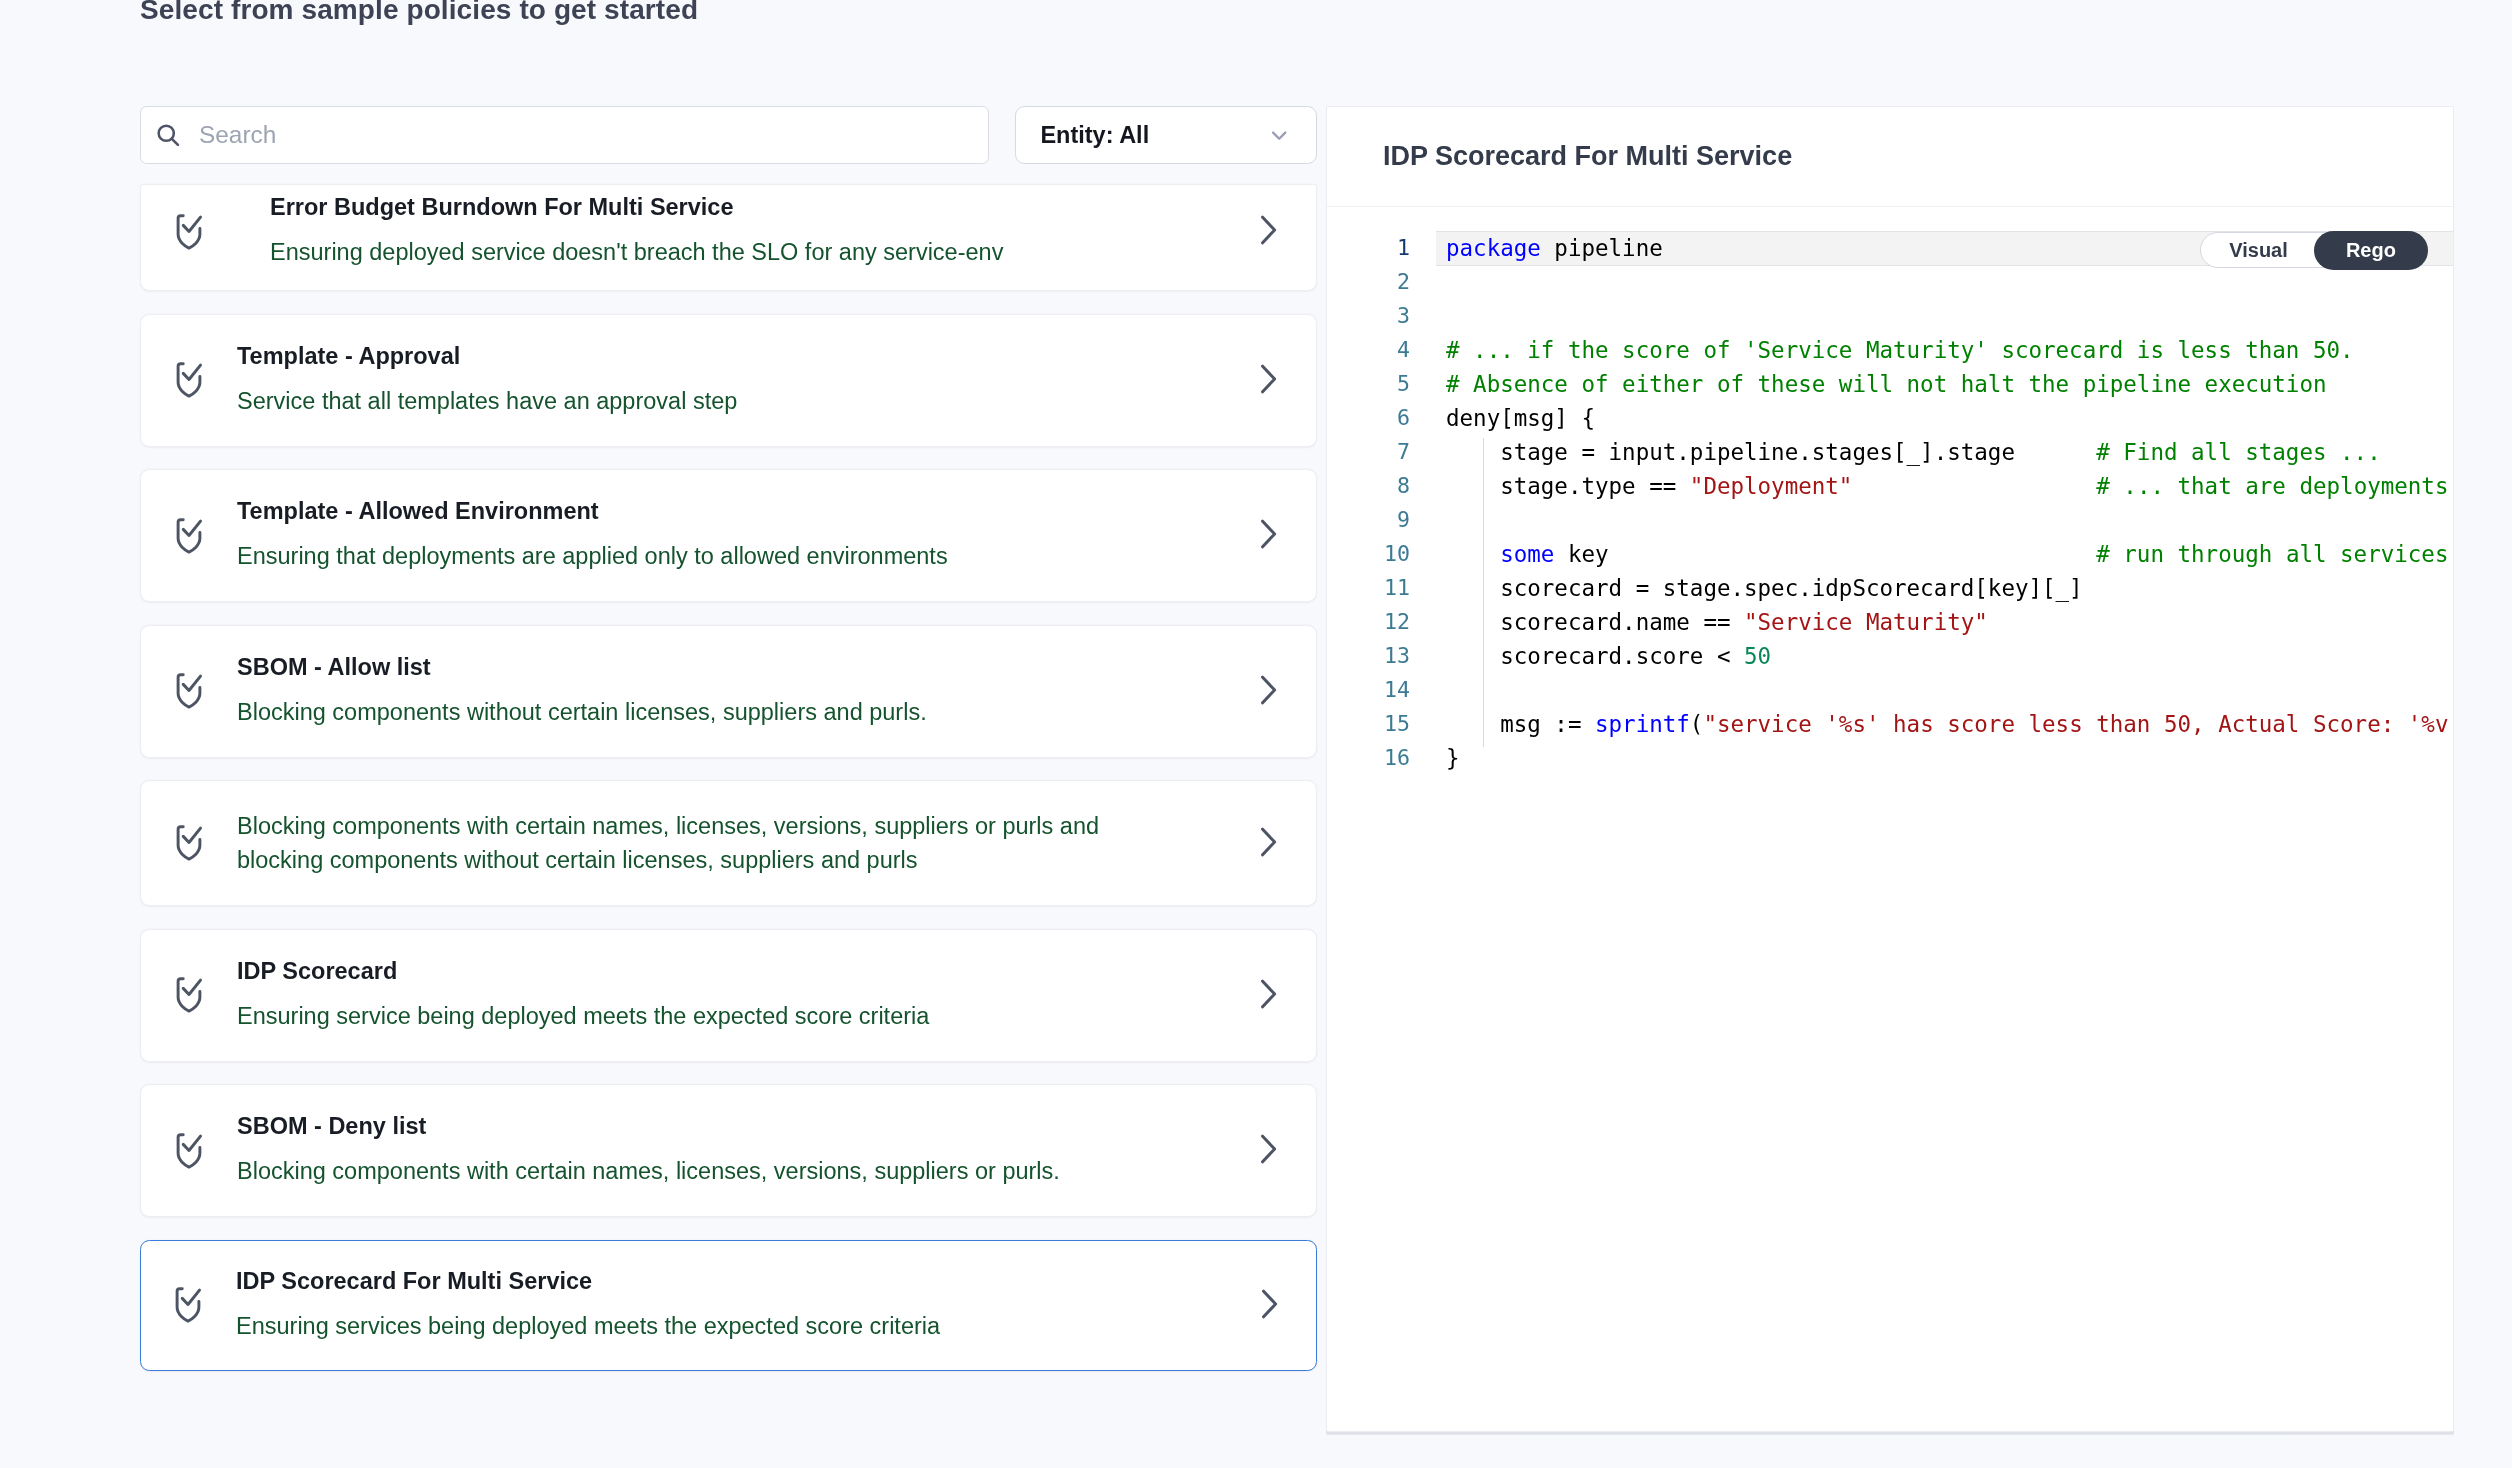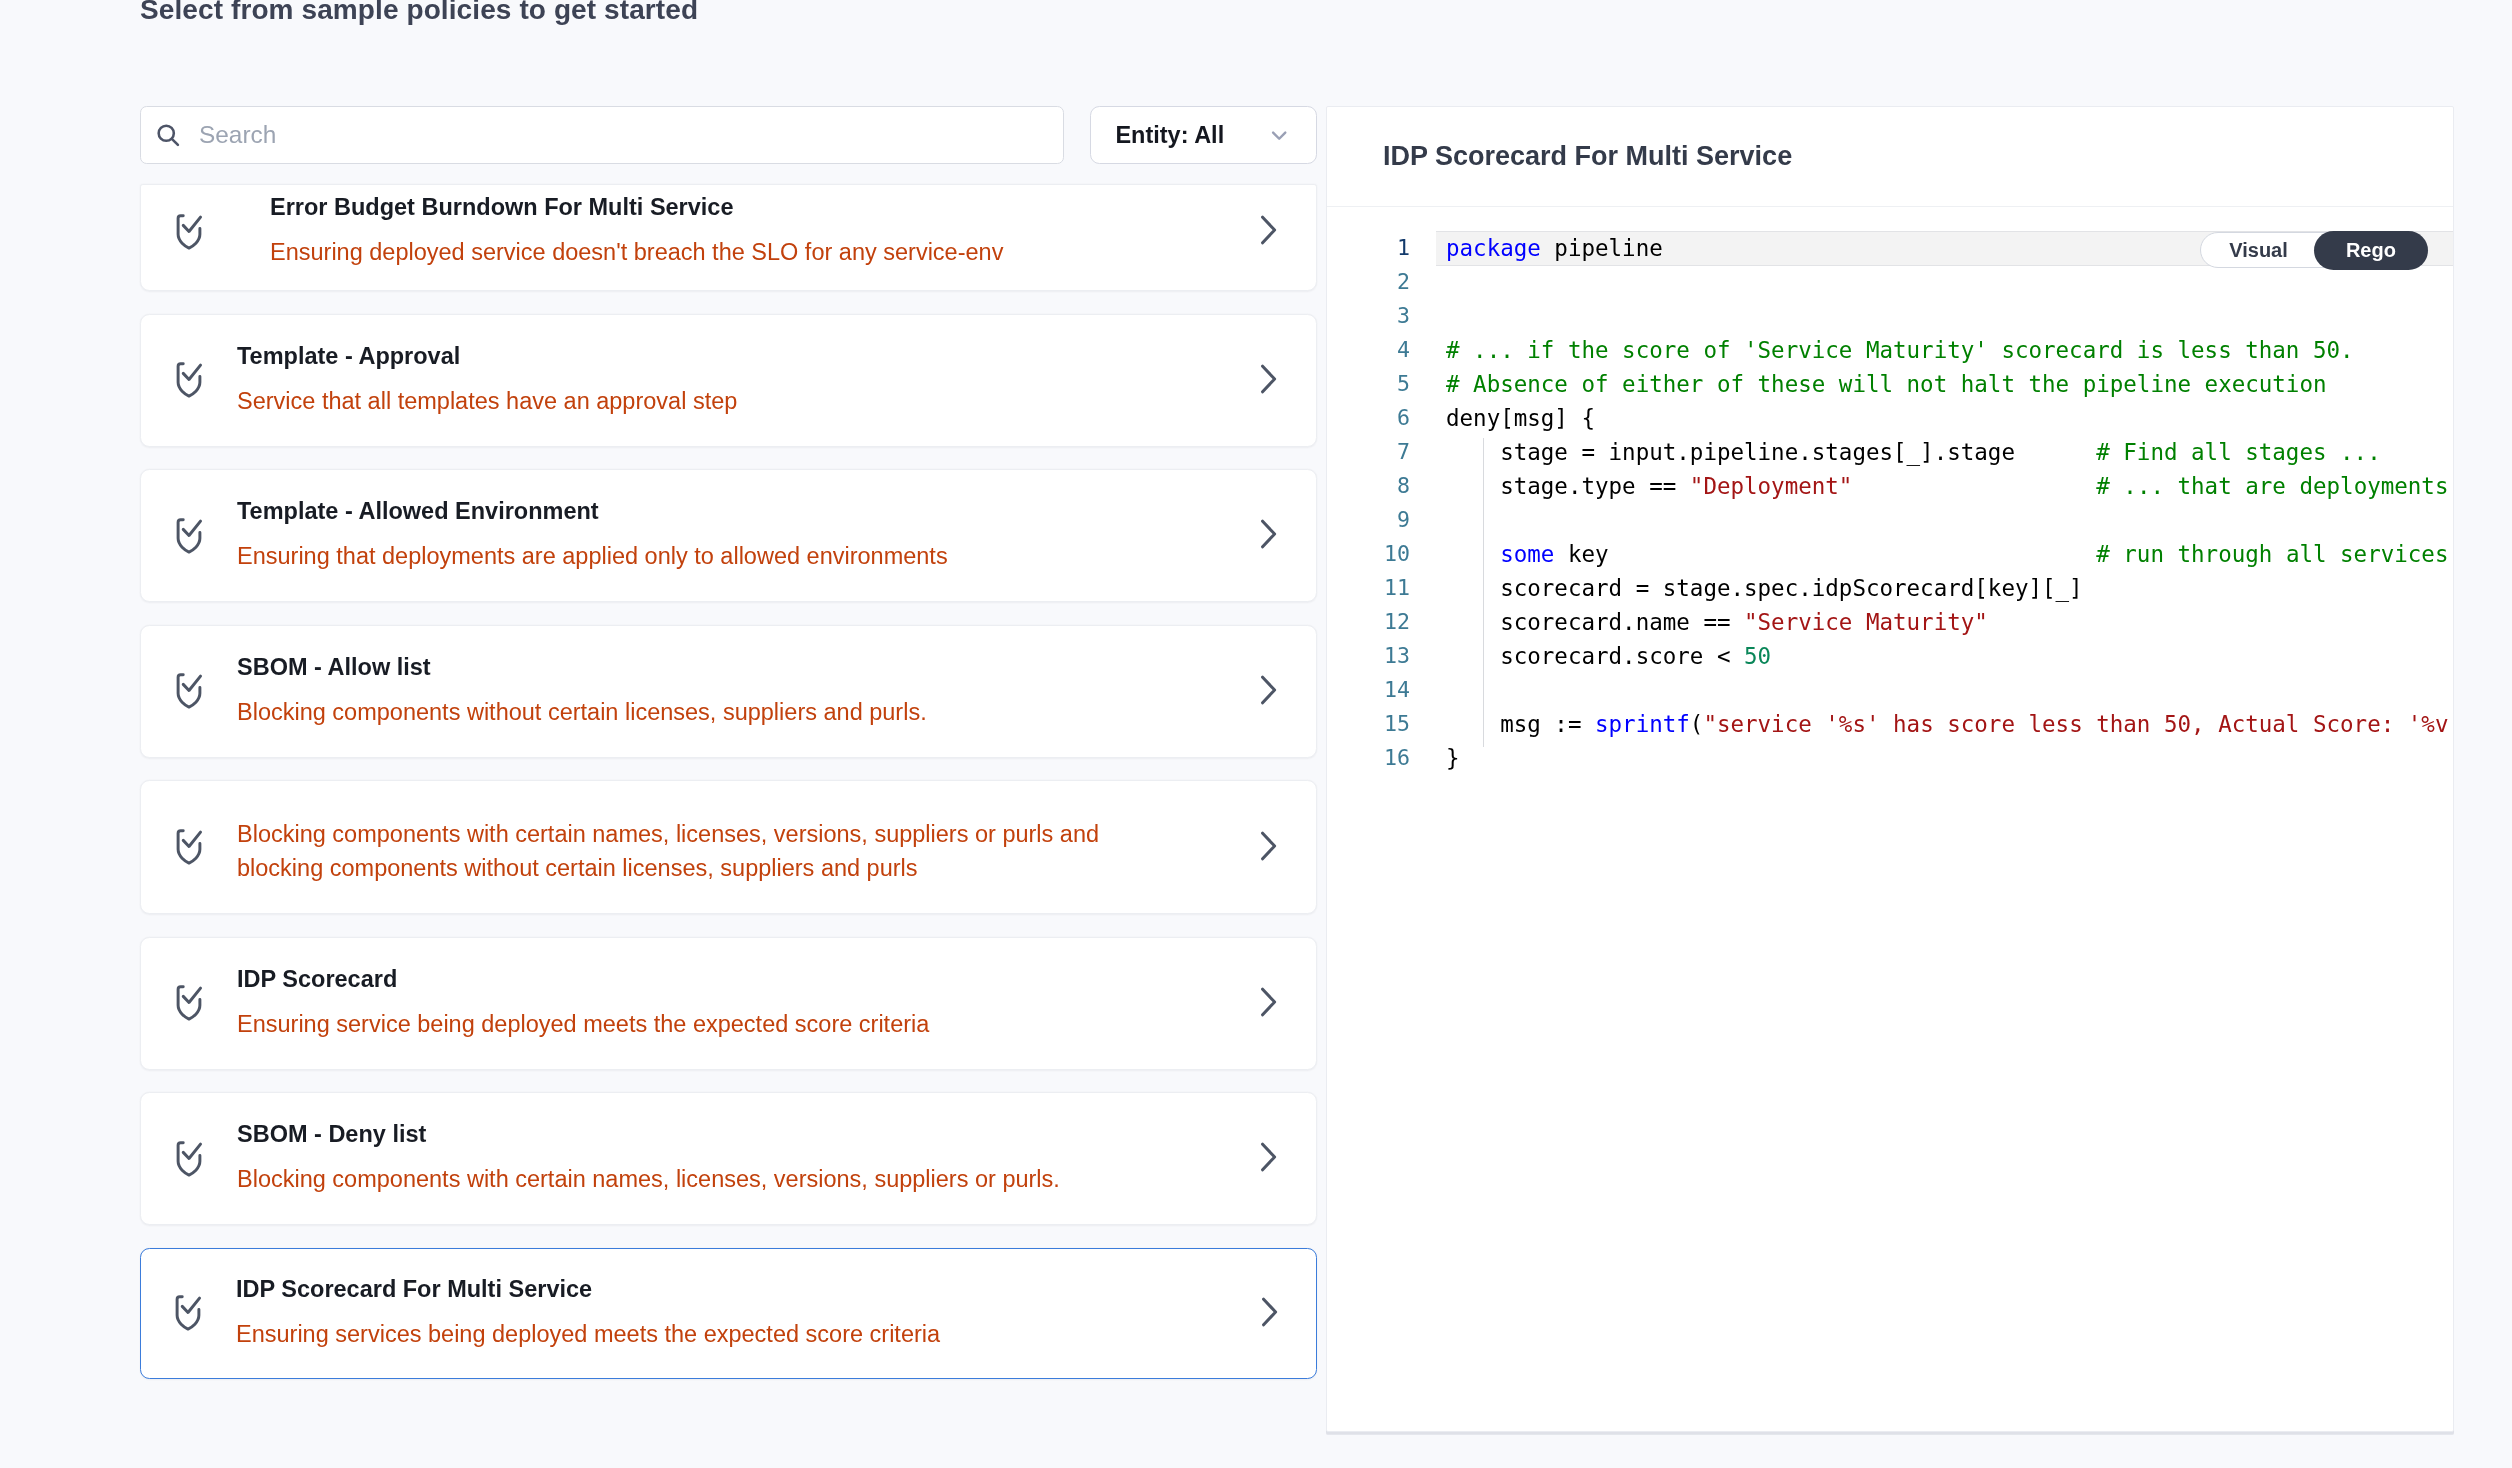--- a/index.html
+++ b/index.html
@@ -23,38 +23,38 @@
     display:flex; align-items:center; padding:0 13px; gap:17px;
   }
   .searchbox svg { flex:none; }
   .searchbox input {
     border:none; outline:none; background:transparent;
     font-family:"Liberation Sans",sans-serif;
     font-size:24.4px; color:#2a2f3a; width:100%;
   }
   .searchbox input::placeholder { color:#9ca4b2; }
   .entity-select {
-    width:227px; background:#fff; border:0.9px solid #d6d9e3; border-radius:9.4px;
+    width:302px; background:#fff; border:0.9px solid #d6d9e3; border-radius:9.4px;
     display:flex; align-items:center; justify-content:space-between;
     padding:0 24.4px; cursor:pointer;text-align:center;
   }
   .entity-label { font-size:23.5px; font-weight:700; color:#14171f; }
   .policy-list { margin-top:20px; display:flex; flex-direction:column; gap:22.5px; }
   .policy-card {
     background:#fff; border:0.9px solid #eceef2; border-radius:9.4px;
     padding:28px 36px 28px 30px;
     display:grid; grid-template-columns:66px 1fr 49px; align-items:center;
     box-shadow:0 0.9px 1.9px rgba(16,24,40,.05);
     cursor:pointer;
   }
   .policy-card.clipped { padding-top:9.4px; padding-bottom:20.7px; border-top-left-radius:2.8px; border-top-right-radius:2.8px;gap:33px; }
   .policy-card.selected { border:1.9px solid var(--accent,#3b7cdb); padding:27px 35px 27px 29px; }
   .pc-icon { align-self:center; }
   .pc-title { font-size:23.5px; font-weight:700; color:#181c24; margin-bottom:14px; }
-  .pc-desc { font-size:23.5px; font-weight:400; color:#c2410c; line-height:34px; max-width:864px;margin-top:8px; }
+  .pc-desc { font-size:23.5px; font-weight:400; color:#14532d; line-height:34px; max-width:864px; }
   .pc-chevron { justify-self:end; }
   
   .right-panel {
     position:absolute; left:1326px; top:106px; width:1128px; height:1326px;
     background:#fff; border:0.9px solid #eaecf1; border-radius:1.9px;
     box-shadow:0 2.8px 0 rgba(216,219,226,.8);
   }
   .rp-header {
     height:100px; border-bottom:0.9px solid #eef0f3;
     display:flex; align-items:center; padding-left:56px;

